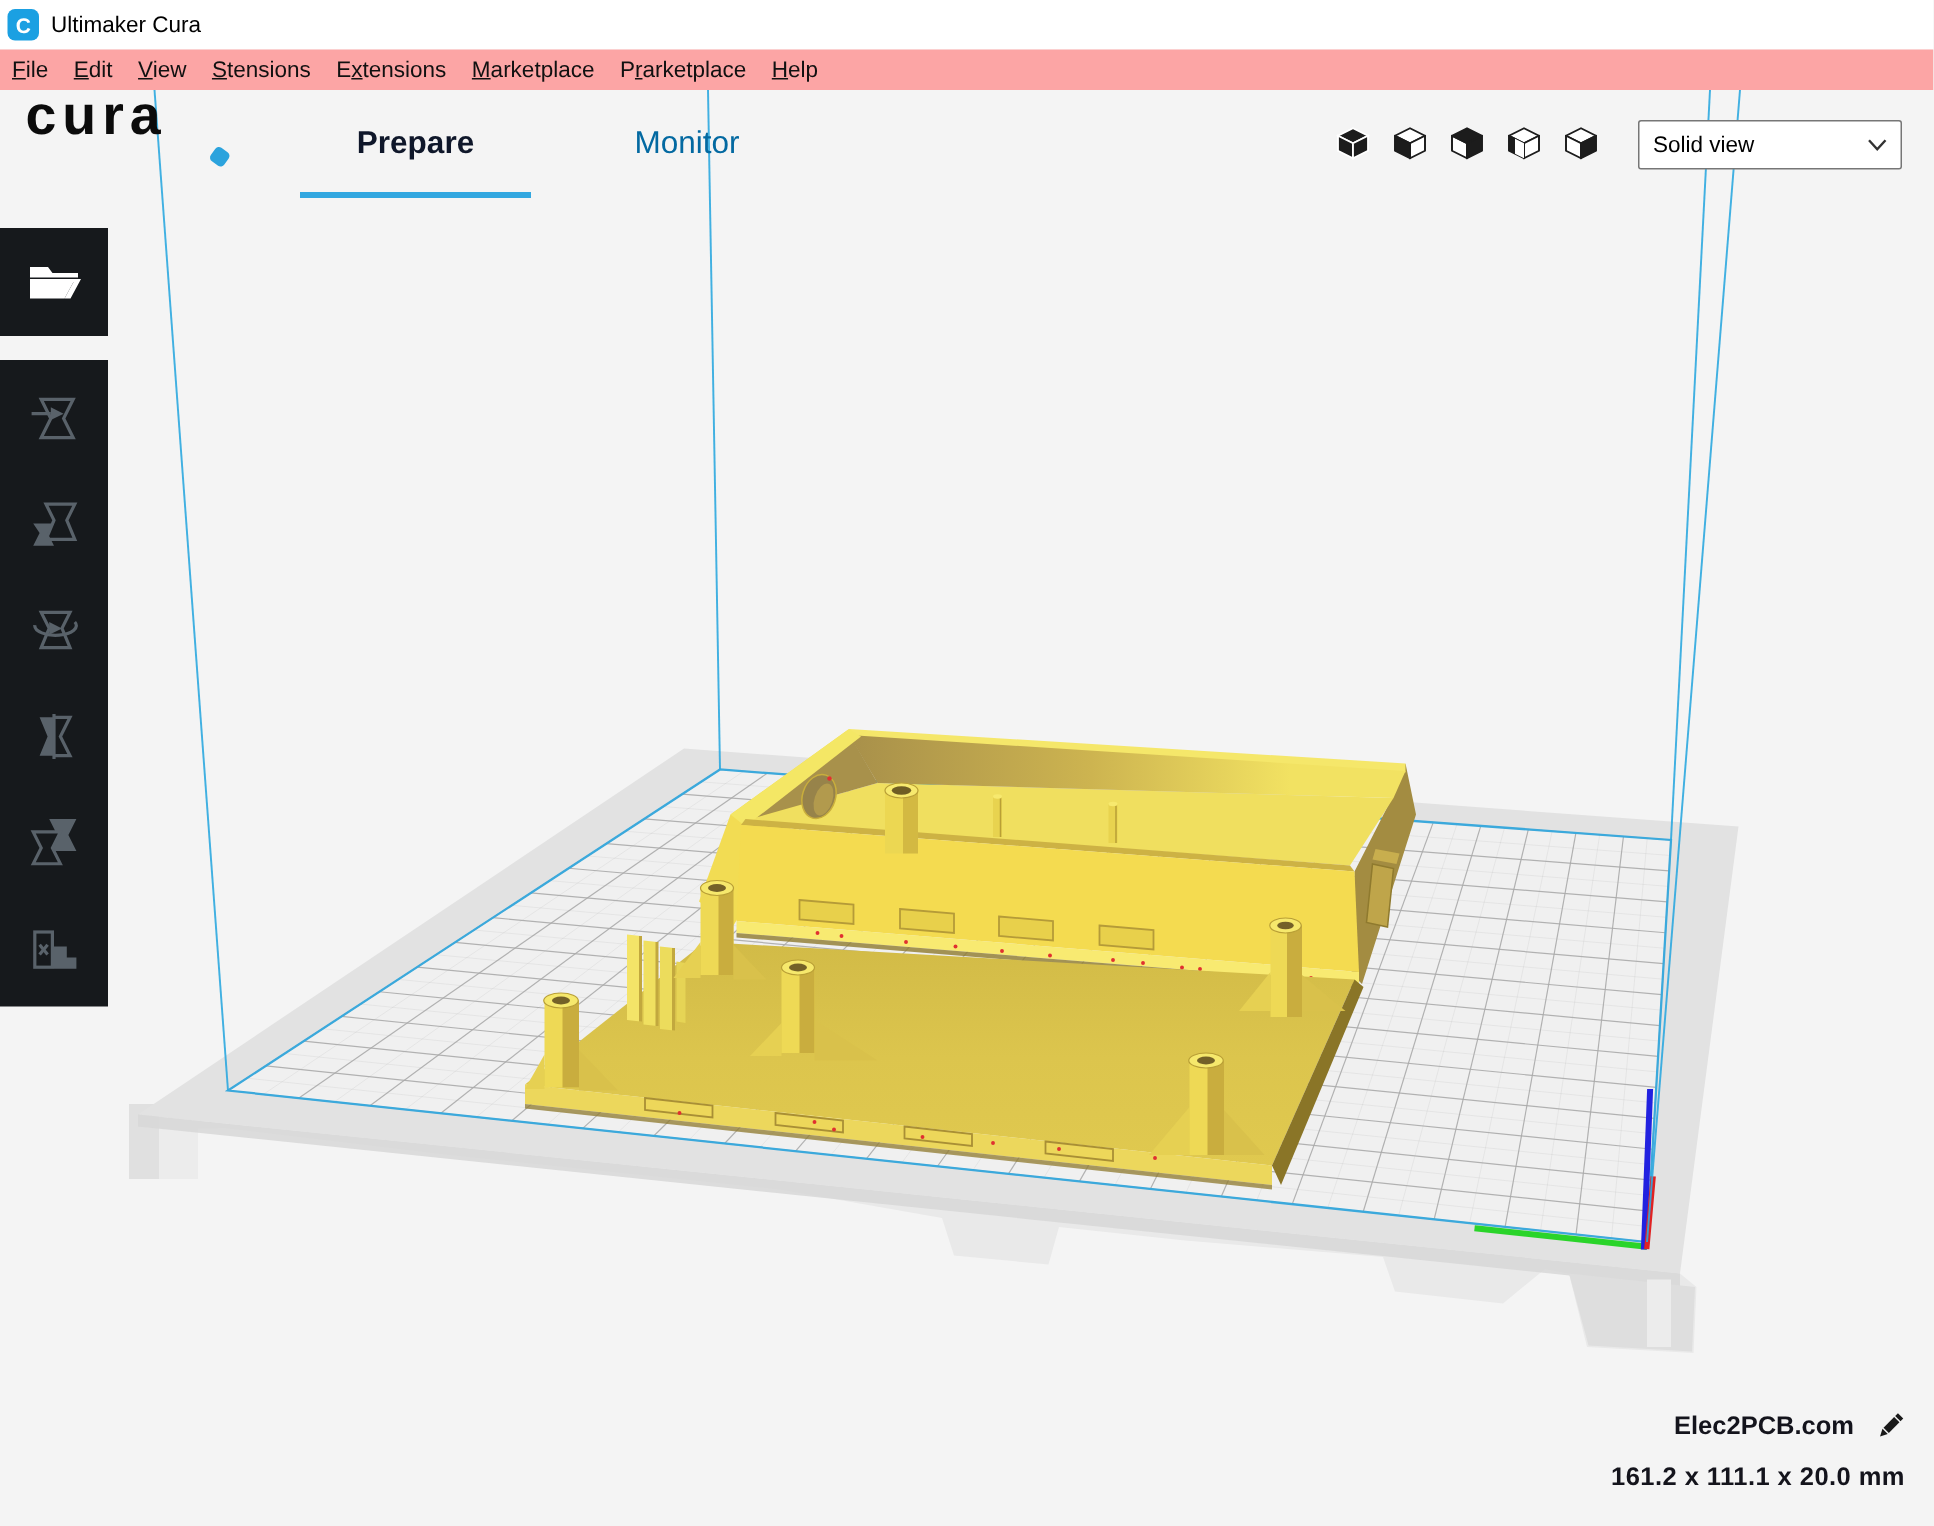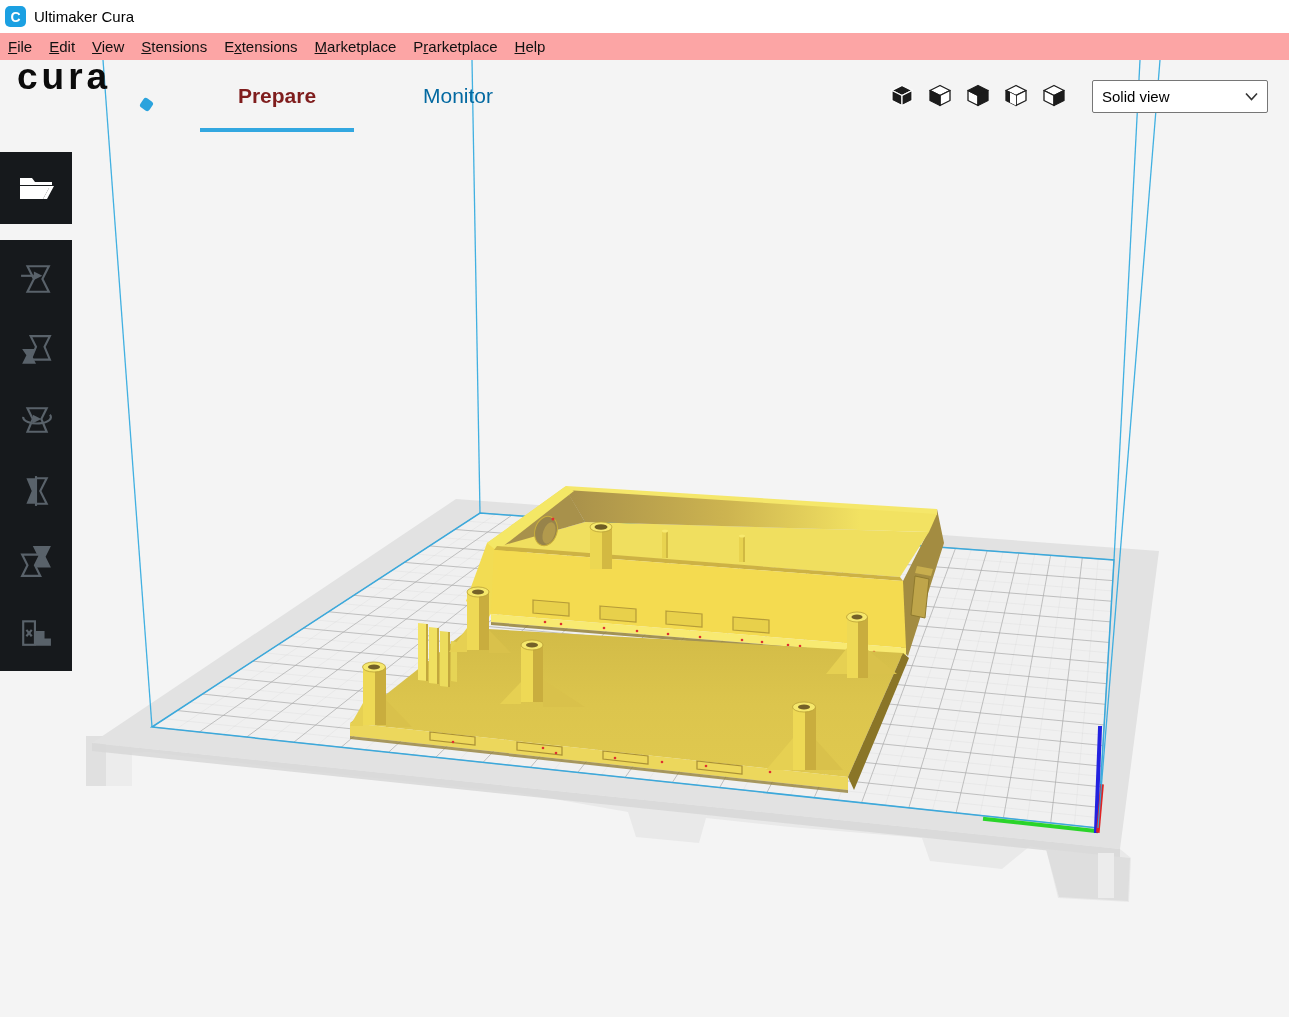--- a/index.html
+++ b/index.html
@@ -24,21 +24,21 @@
 
   
   #scene{position:absolute;left:0;top:60px;}
 
   
   .cura-logo{position:absolute;left:17px;top:56px;font-size:37px;font-weight:800;
              letter-spacing:4px;color:#0b0b0b;}
   .logo-dot{position:absolute;left:141px;top:99px;width:11px;height:11px;background:#2ba3dd;
             border-radius:3px;transform:rotate(35deg);}
   .tab{position:absolute;top:84px;font-size:21px;text-align:center;cursor:pointer;}
-  .tab-prepare{left:200px;width:154px;color:#7f1d1d;font-weight:700;}
+  .tab-prepare{left:200px;width:154px;color:#0f172a;font-weight:700;}
   .tab-underline{position:absolute;left:200px;top:128px;width:154px;height:4px;background:#32a7e0;}
   .tab-monitor{left:398px;width:120px;color:#0369a1;font-weight:400;}
   .view-buttons{position:absolute;left:890px;top:84px;display:flex;gap:14px;align-items:center;}
   .view-btn{width:24px;height:24px;cursor:pointer;}
   .view-dropdown{position:absolute;left:1092px;top:80px;width:176px;height:33px;background:#fff;
                  border:1px solid #767676;border-radius:2px;display:flex;align-items:center;
                  cursor:pointer;box-sizing:border-box;gap:45px;}
   .view-dropdown span{margin-left:9px;font-size:15px;color:#000;flex:1;}
   .view-dropdown svg{margin-right:9px;}
 
@@ -427,14 +427,27 @@
     <div class="tool-btn">
       <svg width="32" height="32" viewBox="0 0 30 30">
         <rect x="3" y="5" width="11" height="22"></rect>
         <line x1="6" y1="13" x2="11" y2="19"></line>
           <line x1="11" y1="13" x2="6" y2="19"></line>
         <path class="tfill" d="M15,14 h8 v7 h6 v7 H15 Z"></path>
       </svg>
     </div>
   </div>
 
+  <div class="model-info">
+    <div class="model-name-row">
+      <span class="model-name">Elec2PCB.com</span>
+      <svg class="pencil" width="20" height="20" viewBox="0 0 20 20">
+        <g transform="rotate(45 10 10)" fill="#1a1a1a">
+          <rect x="7.5" y="0" width="5" height="2.6"></rect>
+          <rect x="7.5" y="3.6" width="5" height="10"></rect>
+          <polygon points="7.5,14.6 12.5,14.6 10,19.4"></polygon>
+        </g>
+      </svg>
+    </div>
+    <div class="model-dims">161.2 x 111.1 x 20.0 mm</div>
+  </div>
 
 </div>
 
 </body></html>

